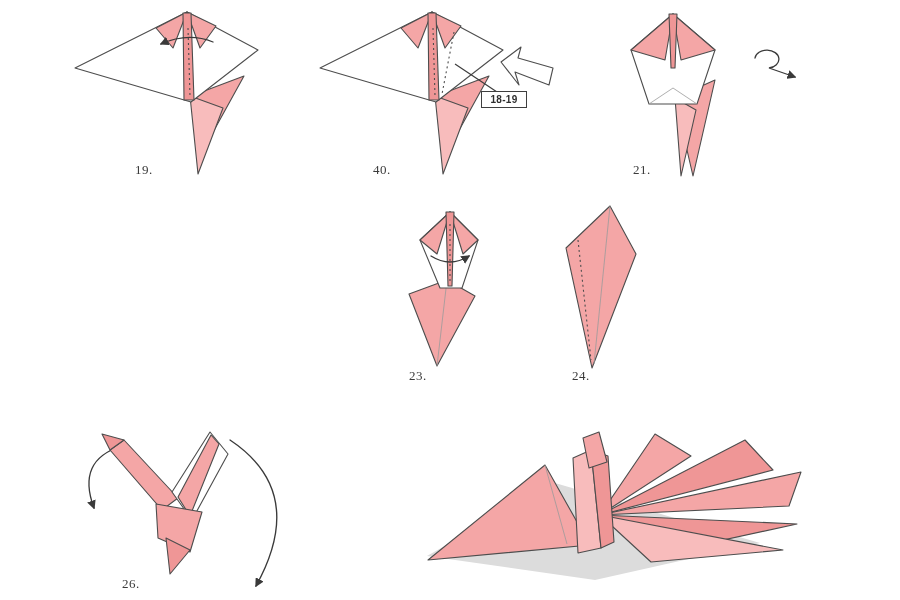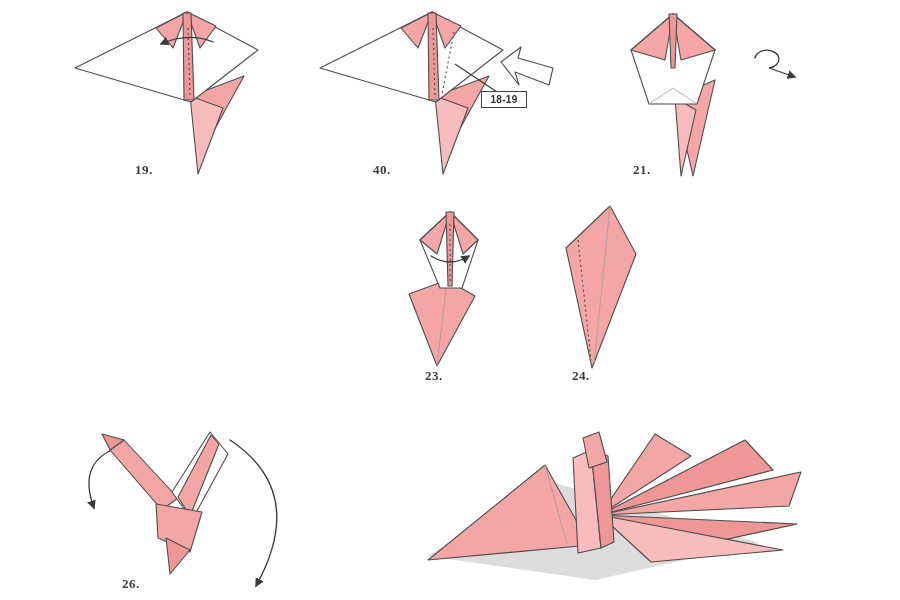--- a/index.html
+++ b/index.html
@@ -1,21 +1,21 @@
 <!DOCTYPE html>
 <html style="--paper-pink: #f4a6a6; --paper-pink-light: #f8bcbc; --paper-pink-dark: #ef9696; --outline: #4d4d4d; --arrow: #3a3a3a; --shadow: #dcdcdc;"><head>
 <meta charset="utf-8">
 <style>
   *{margin:0;padding:0;box-sizing:border-box}
   html,body{width:900px;height:600px;background:#fff}
   body{font-family:"Liberation Sans",sans-serif;position:relative;overflow:hidden}
   .canvas{position:absolute;inset:0;background:#fff}
   .step{position:absolute}
   .step svg{position:absolute;left:0;top:0;overflow:visible}
-  .step-label{position:absolute;font-family:"Liberation Serif",serif;font-weight:bold;
+  .step-label{position:absolute;font-family:"Liberation Serif",serif;font-weight:normal;
               font-size:13px;color:#3a3a3a;letter-spacing:.5px}
   .ann-box{position:absolute;background:#fff;border:1.6px solid #3f3f3f;border-radius:0;
            display:flex;align-items:center;justify-content:center;font-size:10px;font-weight:bold;
            color:#2e2e2e;letter-spacing:.3px;font-family:"Liberation Sans",sans-serif}
   .f-white{fill:#ffffff}
   .f-pink{fill:var(--paper-pink,#f4a6a6)}
   .f-pink-l{fill:var(--paper-pink-light,#f8bcbc)}
   .f-pink-d{fill:var(--paper-pink-dark,#ef9696)}
   .f-shadow{fill:var(--shadow,#dcdcdc)}
   .s-out{stroke:var(--outline,#4d4d4d);stroke-width:1.1;stroke-linejoin:round}
@@ -97,21 +97,21 @@
         <polygon class="f-pink s-out" points="62,84 24,98 52,170 90,100"></polygon>
         <line class="thin" x1="62" y1="84" x2="52" y2="170"></line>
         <polygon class="f-white s-out" points="65,16 93,44 77,92 55,92 35,44"></polygon>
         <polygon class="f-pink s-out" points="35,44 65,16 52,58"></polygon>
         <polygon class="f-pink s-out" points="93,44 65,16 78,58"></polygon>
         <polygon class="f-pink-d s-out" points="61,16 69,16 67,90 63,90"></polygon>
       </g>
       <line class="fold dotted" x1="65" y1="28" x2="65" y2="88"></line>
       <path class="s-arrow" d="M 46,60 Q 65,72 84,60" marker-end="url(#ah)"></path>
     </svg>
-    <div class="step-label" style="left:40px;top:172px">23.</div>
+    <div class="step-label" style="left:24px;top:172px">23.</div>
   </div>
 
   <div class="step" style="left:540px;top:196px;width:115px;height:192px">
     <svg width="115" height="192" viewBox="0 0 115 192">
       <g>
         <polygon class="f-pink s-out" points="70,10 96,58 52,172 26,52"></polygon>
         <line class="thin" x1="70" y1="10" x2="54" y2="168"></line>
       </g>
       <line class="fold dotted" x1="38" y1="44" x2="51" y2="164"></line>
     </svg>

